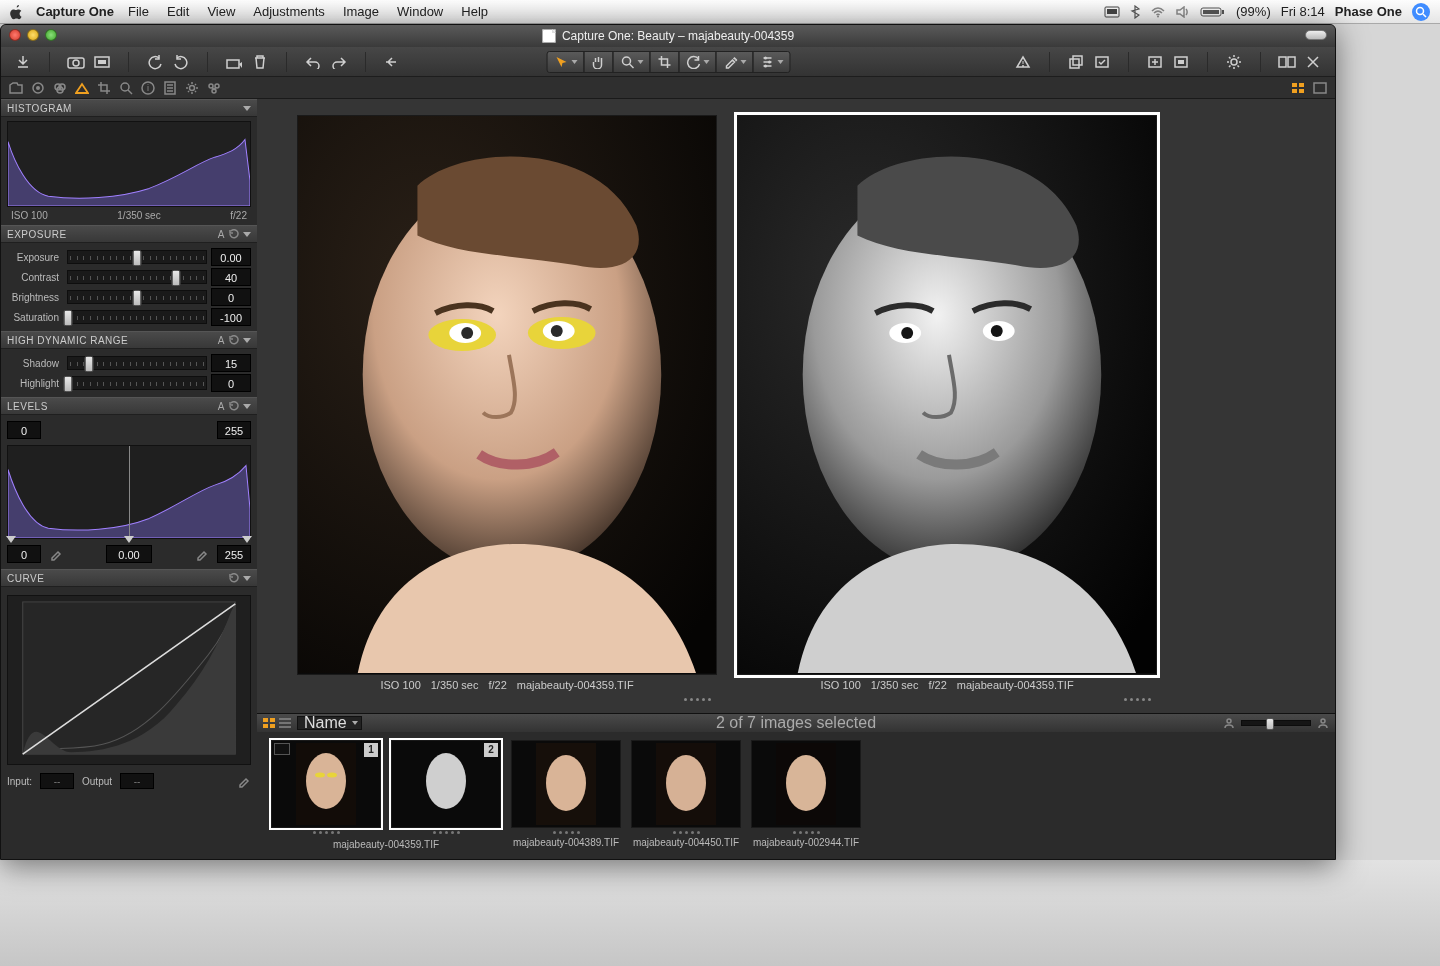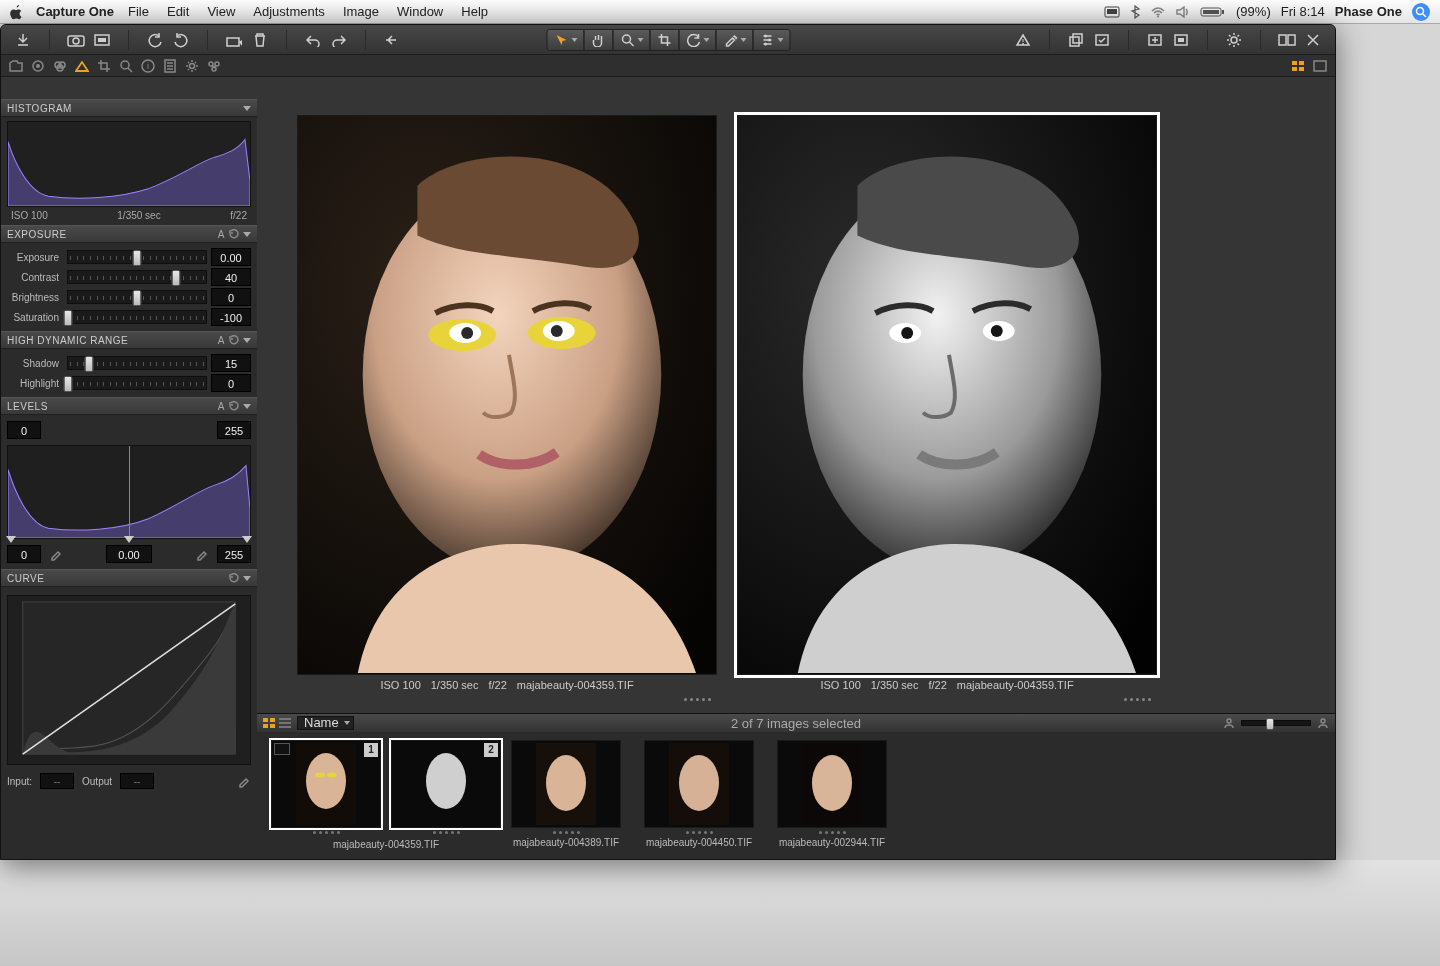--- a/index.html
+++ b/index.html
@@ -76,21 +76,21 @@
 .preview{ position:relative; display:flex; flex-direction:column; align-items:center; }
 .preview .img { background:#0a0a0a; position:relative; overflow:hidden; border:1px solid #1a1a1a;}
 .preview .img.sel{ outline:3px solid #fff; }
 .preview .img .face{position:absolute;inset:0;}
 .preview .cap{font-size:11px;color:#ccc;padding-top:4px;display:flex;gap:10px;}
 .preview .dots{position:absolute;right:6px;bottom:2px;display:flex;gap:3px;}
 .preview .dots i{width:3px;height:3px;border-radius:50%;background:#888;}
 
 
 #strip{position:absolute;left:256px;right:0;bottom:0;height:146px;background:#2b2b2b;border-top:1px solid #111;}
-#stripbar{height:18px;background:linear-gradient(#4a4a4a,#333);display:flex;align-items:center;padding:0 6px;font-size:13px;color:#bbb;}
+#stripbar{height:18px;background:linear-gradient(#4a4a4a,#333);display:flex;align-items:center;padding:0 6px;font-size:16px;color:#bbb;}
 #stripbar .sortsel{background:#222;border:1px solid #111;height:14px;padding:0 14px 0 6px;margin-left:6px;position:relative;color:#ddd;line-height:12px;}
 #stripbar .sortsel::after{content:"";position:absolute;right:3px;top:4px;border-left:3px solid transparent;border-right:3px solid transparent;border-top:4px solid #aaa;}
 #stripbar .center{position:absolute;left:50%;transform:translateX(-50%);color:#aaa;}
 #striprow{display:flex;gap:10px;padding:8px 14px 0 14px;overflow:hidden;}
 .thumb{width:110px;display:flex;flex-direction:column;align-items:center;position:relative;}
 .thumb .tb{width:110px;height:88px;background:#0a0a0a;border:1px solid #1a1a1a;display:flex;align-items:center;justify-content:center;position:relative;overflow:hidden;}
 .thumb .tb.sel{outline:2px solid #fff;}
 .thumb .tb .badge{position:absolute;top:2px;right:2px;width:14px;height:14px;background:#ccc;color:#222;font-size:10px;text-align:center;line-height:14px;font-weight:bold;}
 .thumb .tb .vidicn{position:absolute;top:2px;left:2px;width:16px;height:12px;background:#111;border:1px solid #555;}
 .thumb .dots{display:flex;gap:3px;padding:3px 0;} .thumb .dots i{width:3px;height:3px;border-radius:50%;background:#777;}
@@ -168,20 +168,30 @@
         <svg width="12" height="12">
           <circle cx="5" cy="5" r="3.5" fill="none" stroke="#fff" stroke-width="1.5"></circle>
           <path d="M8 8l3 3" stroke="#fff" stroke-width="1.5"></path>
         </svg>
       </span>
   </span>
 </div>
 
 <div id="app">
 
+  <div id="titlebar">
+    <div id="traffic">
+      <div class="dot red"></div>
+      <div class="dot yellow"></div>
+      <div class="dot green"></div>
+    </div>
+    <span class="docicon"></span>
+    <span>Capture One: Beauty – majabeauty-004359</span>
+    <span class="pill"></span>
+  </div>
 
   <div id="maintool">
     <div class="tgrp">
       <div class="tbtn">
           <svg width="16" height="16">
             <path class="ic" d="M8 2v8M4 6l4 4 4-4M3 13h10"></path>
           </svg>
         </div>
     </div>
     <div class="tsep"></div>
@@ -917,21 +927,21 @@
                 <i></i>
                 <i></i>
                 <i></i>
                 <i></i>
               </div>
           </div>
         </div>
         <div class="combolabel">majabeauty-004359.TIF</div>
       </div>
 
-      <div id="thumbs-rest" style="display: flex; gap: 23px;">
+      <div id="thumbs-rest" style="display: flex; gap: 10px;">
           <div class="thumb">
             <div class="tb">
               <svg width="60" height="82" viewBox="0 0 60 82">
                 <rect width="60" height="82" fill="#160f0a"></rect>
                 <ellipse cx="30" cy="40" rx="20" ry="28" fill="#d9b497"></ellipse>
               </svg>
             </div>
             <div class="dots">
               <i></i>
               <i></i>

